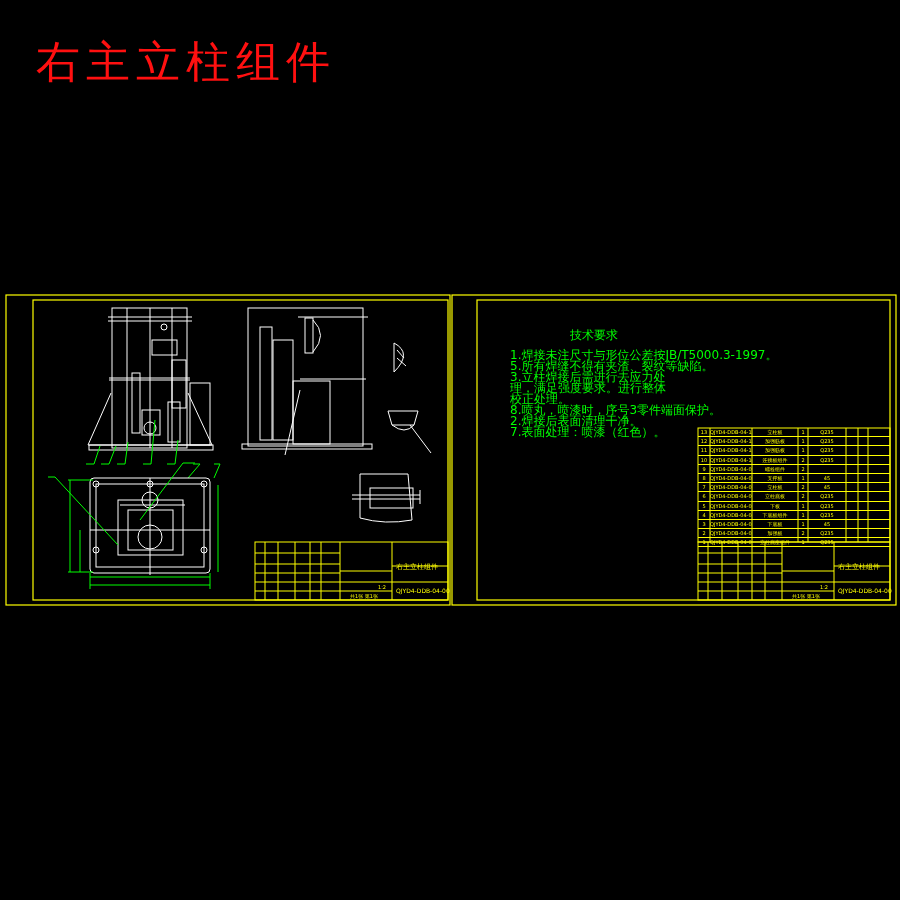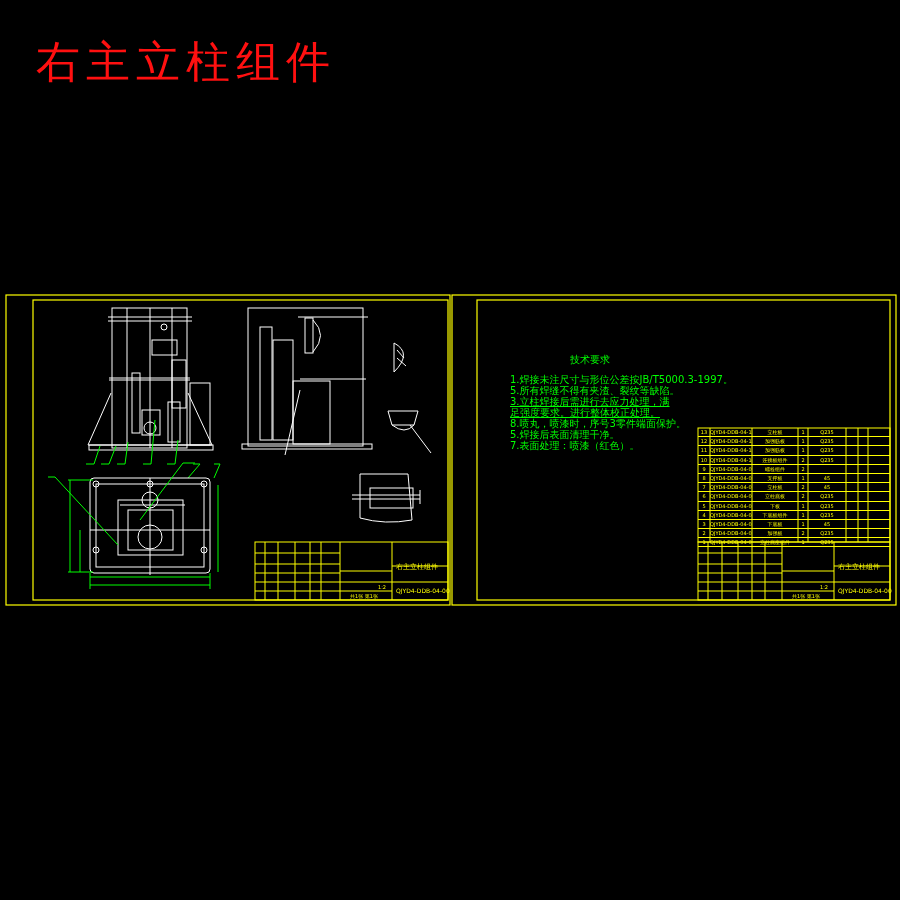--- a/index.html
+++ b/index.html
@@ -152,27 +152,27 @@
     <line x1="752" y1="542" x2="752" y2="600"></line>
     <line x1="765" y1="542" x2="765" y2="600"></line>
     <line x1="782" y1="542" x2="782" y2="600"></line>
     <line x1="834" y1="542" x2="834" y2="600"></line>
     <line x1="782" y1="571" x2="834" y2="571"></line>
     <line x1="782" y1="591" x2="834" y2="591"></line>
     <line x1="834" y1="566" x2="890" y2="566"></line>
   </g>
 </svg>
 
-<div style="position:absolute; left:510px; top:354px; color:#00ff00; font-size:10px; line-height:11px; font-family:'DejaVu Sans', sans-serif;">
+<div style="position:absolute; left:510px; top:330px; color:#00ff00; font-size:12px; line-height:11px; font-family:'DejaVu Sans', sans-serif;">
   <div style="padding-left:60px; margin-bottom:9px;">技术要求</div>
   <div>1.焊接未注尺寸与形位公差按JB/T5000.3-1997。</div>
   <div>5.所有焊缝不得有夹渣、裂纹等缺陷。</div>
-  <div style="width:160px;text-decoration:underline;">3.立柱焊接后需进行去应力处理，满足强度要求。进行整体校正处理。</div>
+  <div style="width:160px;">3.立柱焊接后需进行去应力处理，满足强度要求。进行整体校正处理。</div>
   <div>8.喷丸，喷漆时，序号3零件端面保护。</div>
-  <div>5.焊接后表面清理干净。</div>
+  <div>2.焊接后表面清理干净。</div>
   <div>7.表面处理：喷漆（红色）。</div>
 </div>
 
 <div style="position:absolute; left:396px; top:562px; color:#ffff00; font-size:7px; white-space:nowrap;">右主立柱组件</div>
 <div style="position:absolute; left:396px; top:587px; color:#ffff00; font-size:6px; white-space:nowrap;">QJYD4-DDB-04-00</div>
 <div style="position:absolute; left:378px; top:584px; color:#ffff00; font-size:5px;">1:2</div>
 <div style="position:absolute; left:350px; top:593px; color:#ffff00; font-size:5px; white-space:nowrap;">共1张 第1张</div>
 
 <div style="position:absolute; left:838px; top:562px; color:#ffff00; font-size:7px; white-space:nowrap;">右主立柱组件</div>
 <div style="position:absolute; left:838px; top:587px; color:#ffff00; font-size:6px; white-space:nowrap;">QJYD4-DDB-04-00</div>

